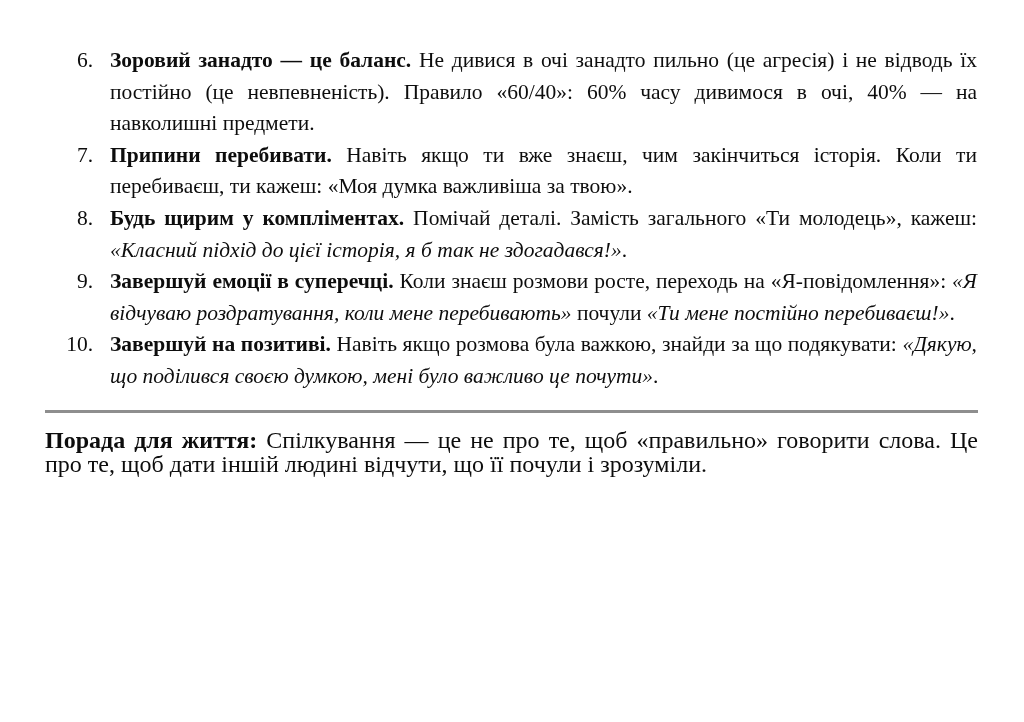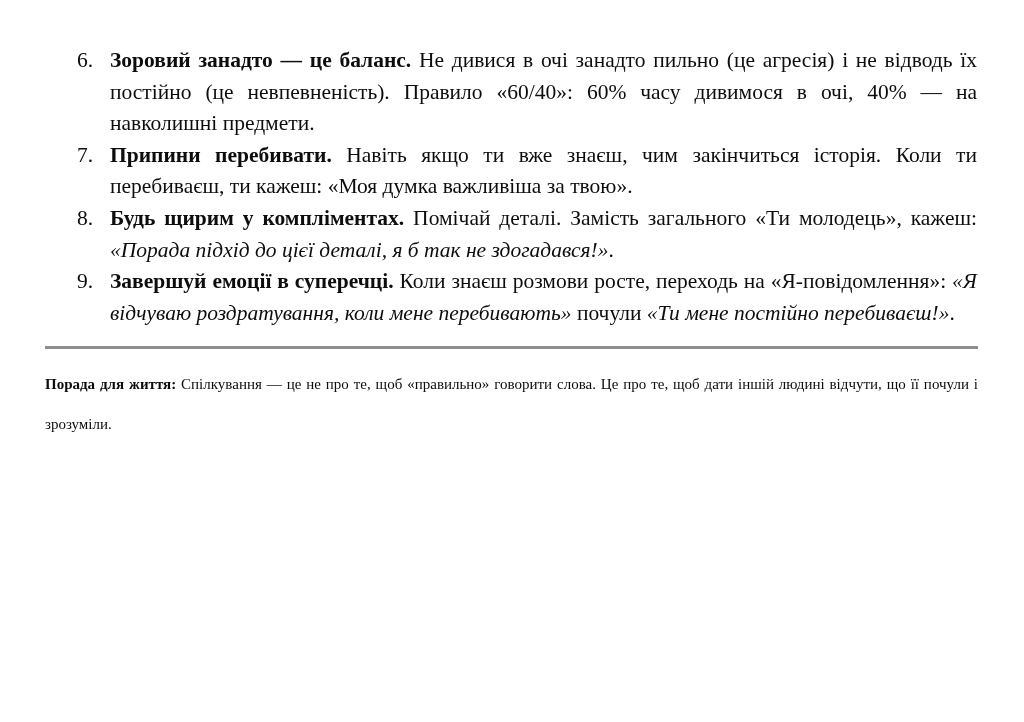--- a/index.html
+++ b/index.html
@@ -67,22 +67,22 @@
     margin: 17px 0 0 0;
     height: 3px;
     background: #8e8e8e;
     border: 0;
     width: 933px;
   }
 
   
   .tip {
     margin-top: 15px;
-    font-size: 15px;
-    line-height: 40px;
+    font-size: 24px;
+    line-height: 24px;
     text-align: justify;
     text-justify: inter-word;
     width: 933px;
   }
   .tip-lead {
     font-weight: bold;
   }
 </style>
 </head>
 <body>
@@ -93,27 +93,30 @@
 
     <li class="list-item">
       <span class="item-number">6.</span><span class="lead">Зоровий занадто — це баланс.</span><span> Не дивися в очі занадто пильно (це агресія) і не відводь їх постійно (це невпевненість). Правило «60/40»: 60% часу дивимося в очі, 40% — на навколишні предмети.</span>
     </li>
 
     <li class="list-item">
       <span class="item-number">7.</span><span class="lead">Припини перебивати.</span><span> Навіть якщо ти вже знаєш, чим закінчиться історія. Коли ти перебиваєш, ти кажеш: «Моя думка важливіша за твою».</span>
     </li>
 
     <li class="list-item">
-      <span class="item-number">8.</span><span class="lead">Будь щирим у компліментах.</span><span> Помічай деталі. Замість загального «Ти молодець», кажеш: </span><span class="quote-ital">«Порада підхід до цієї деталі, я б так не здогадався!»</span><span>.</span>
+      <span class="item-number">8.</span><span class="lead">Будь щирим у компліментах.</span><span> Помічай деталі. Замість загального «Ти молодець», кажеш: </span><span class="quote-ital">«Класний підхід до цієї історія, я б так не здогадався!»</span><span>.</span>
     </li>
 
     <li class="list-item">
       <span class="item-number">9.</span><span class="lead">Завершуй емоції в суперечці.</span><span> Коли знаєш розмови росте, переходь на «Я-повідомлення»: </span><span class="quote-ital">«Я відчуваю роздратування, коли мене перебивають»</span><span> почули </span><span class="quote-ital">«Ти мене постійно перебиваєш!»</span><span>.</span>
     </li>
 
+    <li class="list-item">
+      <span class="item-number">10.</span><span class="lead">Завершуй на позитиві.</span><span> Навіть якщо розмова була важкою, знайди за що подякувати: </span><span class="quote-ital">«Дякую, що поділився своєю думкою, мені було важливо це почути»</span><span>.</span>
+    </li>
 
   </ol>
 
   <hr class="divider">
 
   <p class="tip"><span class="tip-lead">Порада для життя:</span><span> Спілкування — це не про те, щоб «правильно» говорити слова. Це про те, щоб дати іншій людині відчути, що її почули і зрозуміли.</span></p>
 
 </div>
 
 </body></html>

